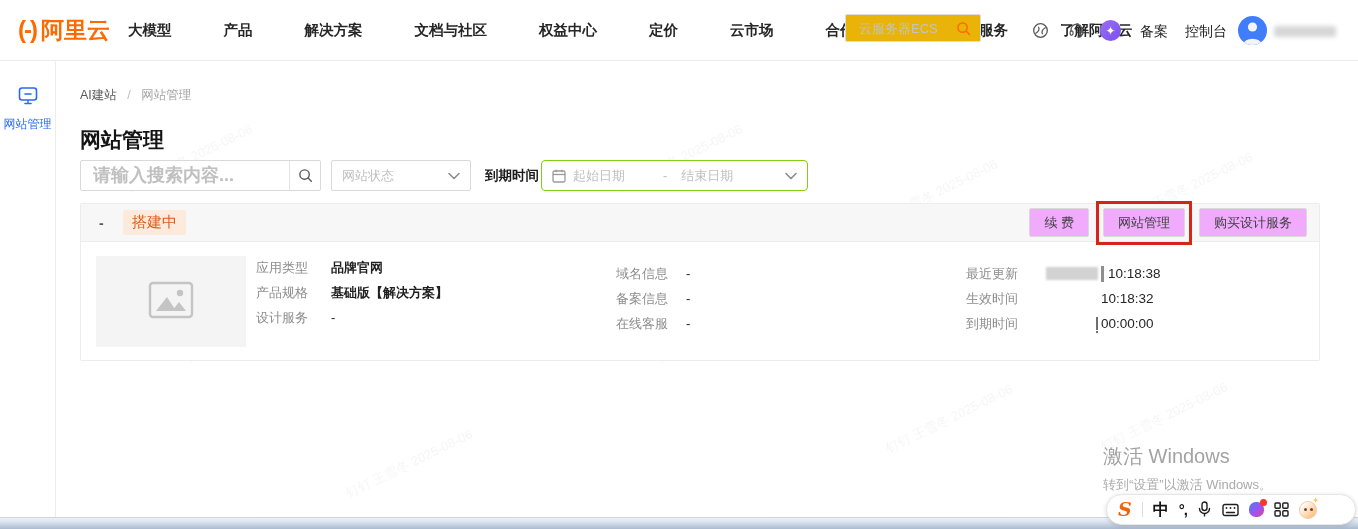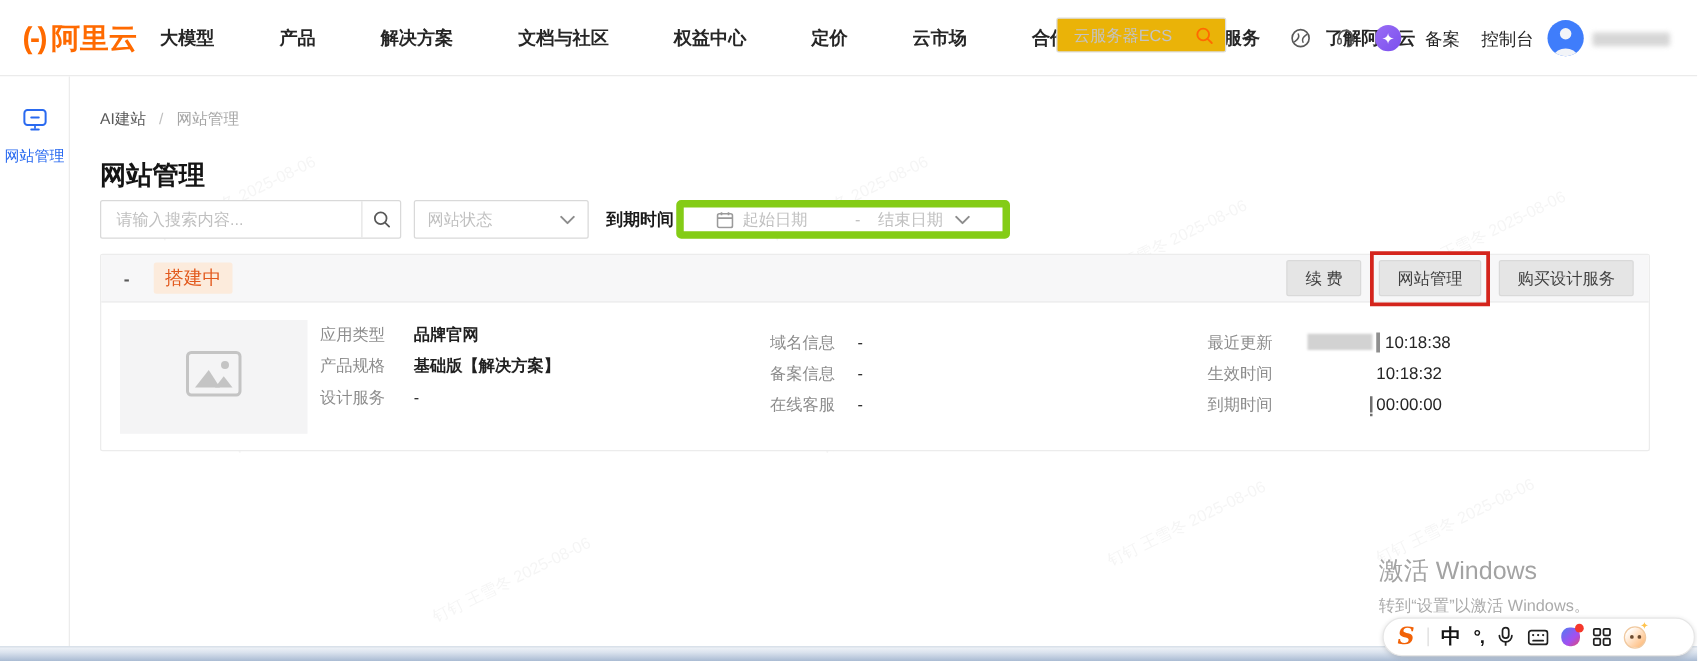--- a/index.html
+++ b/index.html
@@ -29,40 +29,40 @@
   .side-item .slabel{display:block;margin-top:8px;font-size:12px;line-height:1;color:#2a6af0;white-space:nowrap;}
 
   
   .breadcrumb{position:absolute;left:80px;top:87px;font-size:12.5px;color:#8c8c8c;z-index:3;}
   .breadcrumb .bc1{color:#595959;cursor:pointer;}
   .breadcrumb .sep{margin:0 7px;color:#bfbfbf;}
   .breadcrumb .bc2{color:#a6a6a6;}
   .page-title{position:absolute;left:80px;top:112px;font-size:21px;font-weight:700;color:#141414;z-index:3;}
 
   .f-search{position:absolute;left:80px;top:160px;width:241px;height:31px;border:1px solid #d9d9d9;border-radius:2px;background:#fff;display:flex;align-items:center;z-index:3;}
-  .f-search input{border:0;outline:0;flex:1;margin-left:10px;font-size:13px;color:#0f766e;background:transparent;min-width:0;}
+  .f-search input{border:0;outline:0;flex:1;margin-left:10px;font-size:18px;color:#0f766e;background:transparent;min-width:0;font-weight:bold;}
   .f-search input::placeholder{color:#c0c0c0;}
   .f-search .addon{width:31px;height:100%;border-left:1px solid #e3e3e3;display:flex;align-items:center;justify-content:center;cursor:pointer;}
   .f-select{position:absolute;left:331px;top:160px;width:140px;height:31px;border:1px solid #d9d9d9;border-radius:2px;background:#fff;display:flex;align-items:center;padding:0 10px;cursor:pointer;z-index:3;}
   .f-select .ph{font-size:13px;color:#c0c0c0;}
   .f-select .chev{margin-left:auto;display:flex;}
   .f-label{position:absolute;left:485px;top:167px;font-size:13.5px;font-weight:700;color:#1a1a1a;z-index:3;}
-  .f-range{position:absolute;left:541px;top:160px;width:267px;height:31px;border:6px solid #84cc16;border-radius:4px;background:#fff;display:flex;align-items:center;padding:0 26px;cursor:pointer;z-index:3;}
+  .f-range{position:absolute;left:541px;top:160px;width:267px;height:31px;border:1px solid #84cc16;border-radius:4px;background:#fff;display:flex;align-items:center;padding:0 10px;cursor:pointer;z-index:3;}
   .f-range .ph{font-size:13px;color:#c0c0c0;}
   .f-range .dash{margin:0 14px 0 38px;color:#c0c0c0;font-size:13px;}
   .f-range .chev{margin-left:auto;display:flex;}
   .cal{margin-right:7px;display:flex;}
 
   
   .card{position:absolute;left:80px;top:203px;width:1240px;height:158px;border:1px solid #ececec;border-radius:2px;background:#fff;z-index:3;}
   .card-head{height:38px;background:#f7f7f8;border-bottom:1px solid #ececec;display:flex;align-items:center;padding:0 12px 0 18px;}
   .collapse{color:#595959;font-weight:700;font-size:14px;cursor:pointer;width:16px;}
   .badge{margin-left:8px;background:#fcebdc;color:#e2591d;font-size:15px;padding:3px 9px;border-radius:2px;}
   .actions{margin-left:auto;display:flex;gap:14px;align-items:center;}
-  .btn{height:29px;padding:0 14px;background:#e5e5e5;border:1px solid #d9d9d9;border-radius:2px;font-size:13px;color:#404040;display:flex;align-items:center;cursor:pointer;white-space:nowrap;}
+  .btn{height:29px;padding:0 14px;background:#f0abfc;border:1px solid #d9d9d9;border-radius:2px;font-size:13px;color:#404040;display:flex;align-items:center;cursor:pointer;white-space:nowrap;}
   .btn-wrap{position:relative;display:flex;}
   .red-annot{position:absolute;left:-7px;top:-7px;right:-7px;bottom:-8px;border:3px solid #d4241c;pointer-events:none;}
 
   .card-body{position:relative;height:119px;}
   .thumb{position:absolute;left:15px;top:14px;width:150px;height:91px;background:#f4f4f5;display:flex;align-items:center;justify-content:center;}
   .drow{display:flex;align-items:center;height:25px;font-size:13px;}
   .dlabel{color:#8c8c8c;flex:0 0 auto;}
   .col1{position:absolute;left:175px;top:13px;}
   .col1 .dlabel{width:75px;}
   .col2{position:absolute;left:535px;top:19px;}

